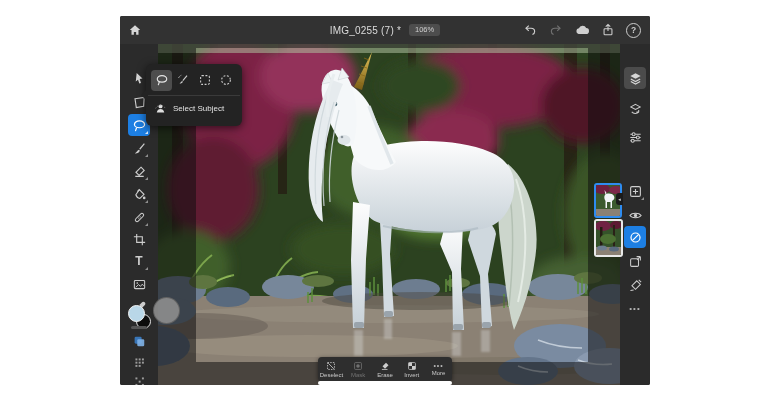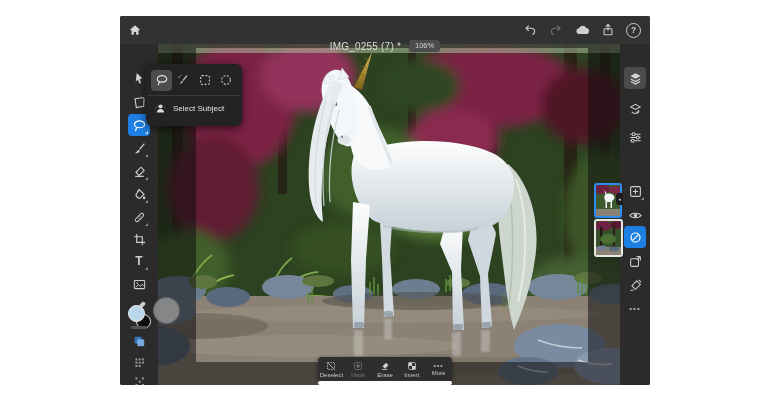--- a/index.html
+++ b/index.html
@@ -3,21 +3,21 @@
 <meta charset="utf-8">
 <style>
   html,body{margin:0;padding:0;background:#fff;}
   .stage{position:relative;width:770px;height:400px;background:#ffffff;overflow:hidden;
          font-family:"Liberation Sans",sans-serif;-webkit-font-smoothing:antialiased;}
   .device{position:absolute;left:120px;top:16px;width:530px;height:369px;background:#262626;border-radius:2px;overflow:hidden;}
 
   
   .topbar{position:absolute;left:0;top:0;width:530px;height:28px;background:#323232;z-index:40;display:flex;align-items:center;}
   .tb-home{position:absolute;left:6px;top:5px;width:18px;height:18px;display:flex;align-items:center;justify-content:center;}
-  .tb-center{position:absolute;left:0;right:0;top:0;height:28px;display:flex;align-items:center;justify-content:center;gap:8px;margin-top:16px;}
+  .tb-center{position:absolute;left:0;right:0;top:0;height:28px;display:flex;align-items:center;justify-content:center;gap:8px;}
   .tb-title{font-size:10px;color:#dcdcdc;letter-spacing:.2px;}
   .tb-badge{font-size:7.5px;color:#d0d0d0;background:#4d4d4d;border-radius:3px;padding:2px 6px;line-height:1;}
   .tb-right{position:absolute;right:4px;top:0;height:28px;display:flex;align-items:center;gap:9px;padding-right:4px;}
   .tb-btn{width:17px;height:17px;display:flex;align-items:center;justify-content:center;}
   .dim{opacity:.4;}
   .help-circle{width:13px;height:13px;border:1.2px solid #cdcdcd;border-radius:50%;color:#cdcdcd;
                font-size:8.5px;display:flex;align-items:center;justify-content:center;font-weight:bold;}
 
   
   .photo{position:absolute;left:38px;top:28px;width:462px;height:341px;z-index:1;}

